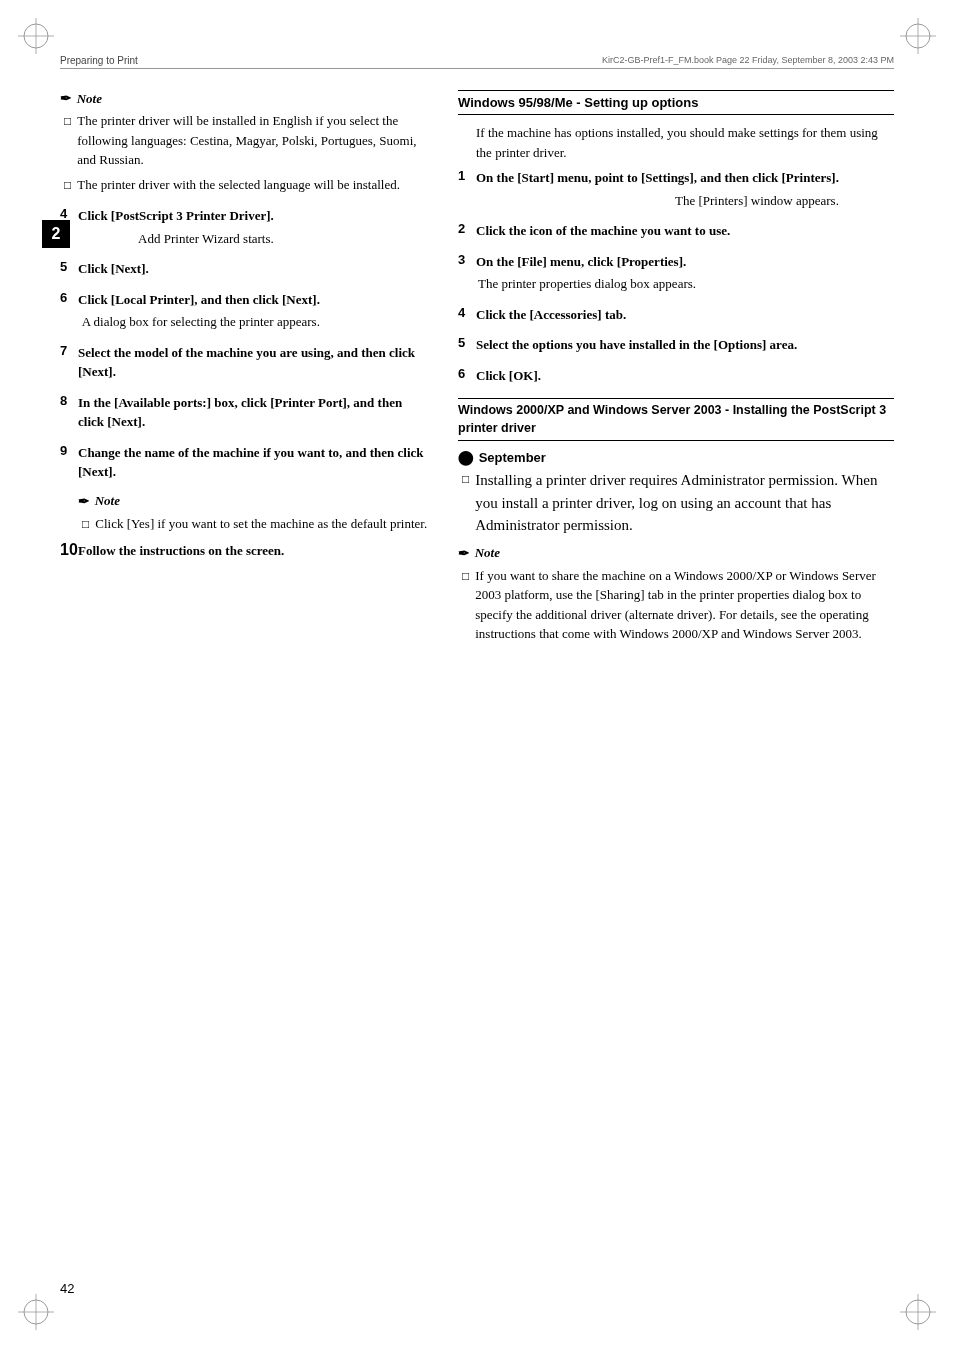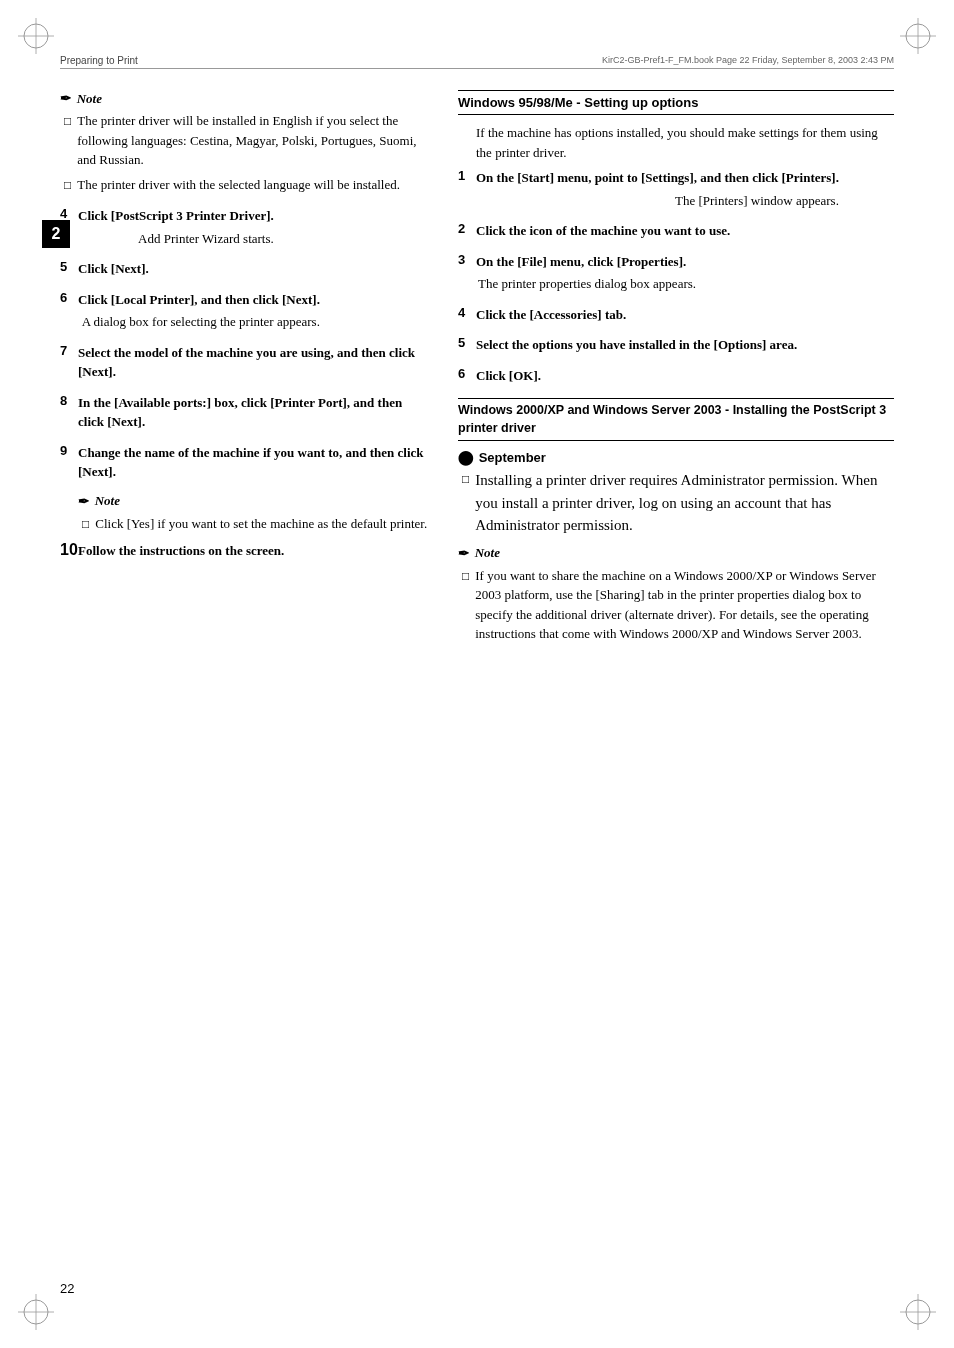--- a/index.html
+++ b/index.html
@@ -269,21 +269,21 @@
 
   <div class="header-bar">
     <span>Preparing to Print</span>
     <span style="font-size:9px; color:#666;">KirC2-GB-Pref1-F_FM.book  Page 22  Friday, September 8, 2003  2:43 PM</span>
   </div>
 
   <div class="chapter-tab">
     <span>2</span>
   </div>
 
-  <div class="page-number">22</div>
+  <div class="page-number">42</div>
 
   <div class="content-area">
 
     <div class="two-col">
 
       <div class="col-left">
 
         <div class="note-block">
           <div class="note-title">
             <span class="note-icon">✒</span>

